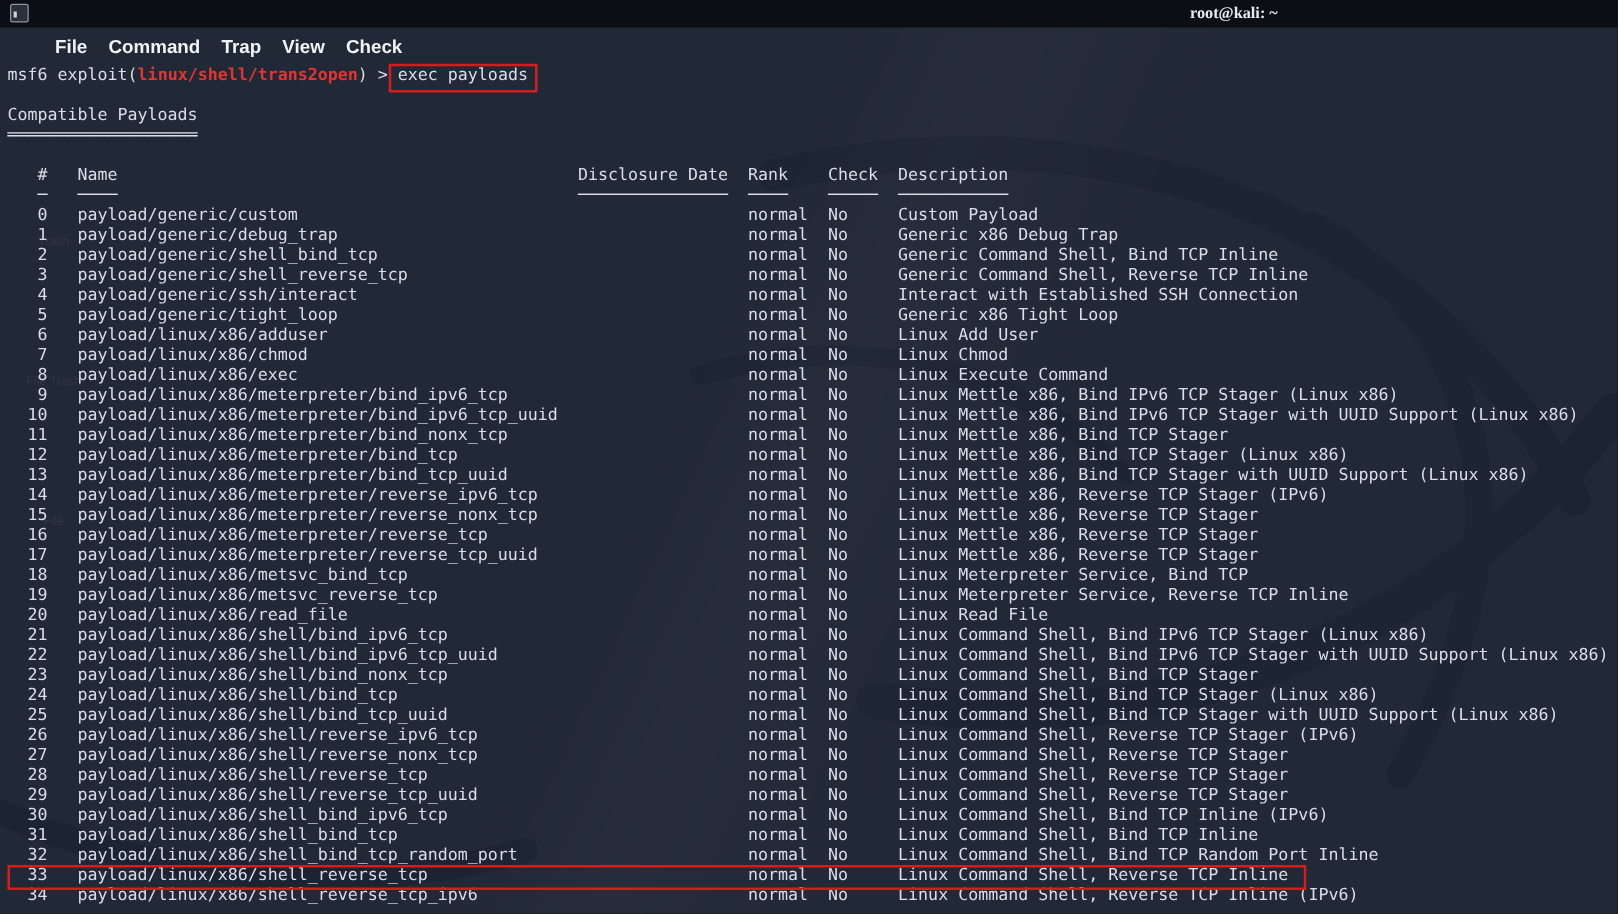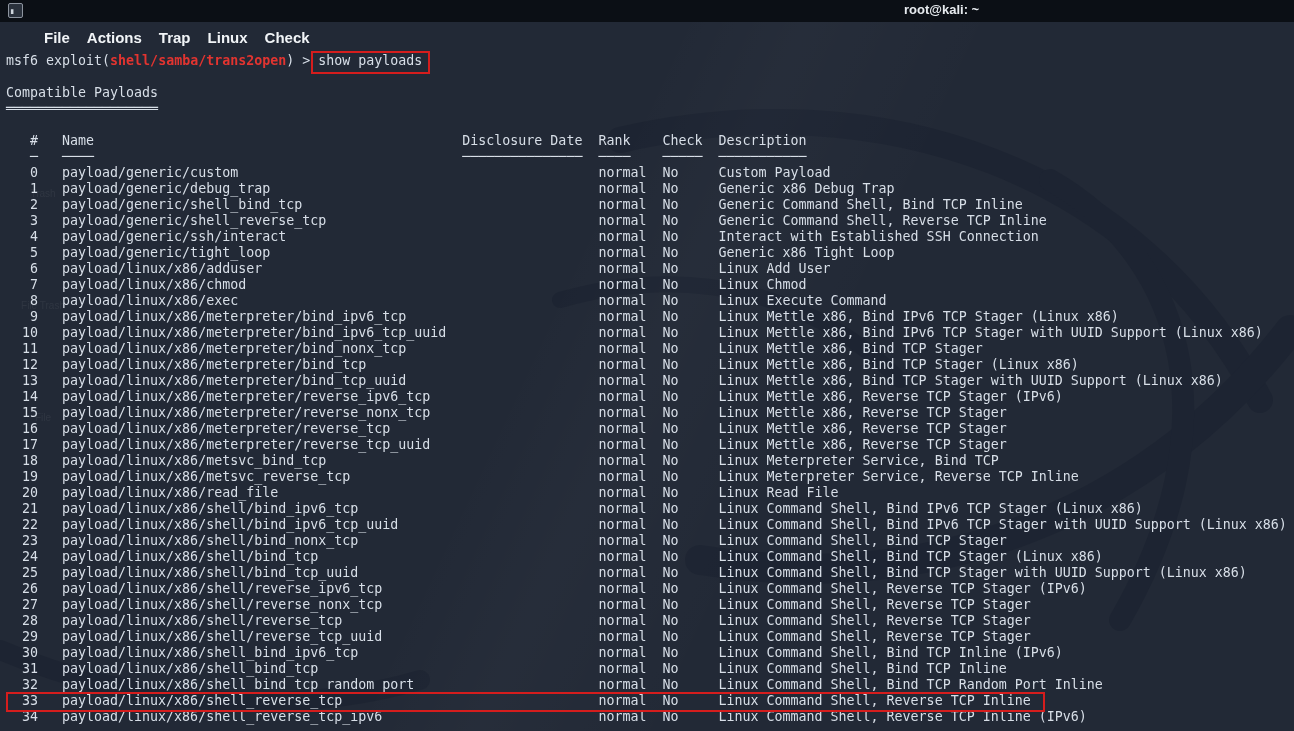--- a/index.html
+++ b/index.html
@@ -19,22 +19,22 @@
   }
   .term-icon{
     position:absolute;left:8px;top:3px;width:15px;height:15px;
     border:1px solid #8d949f;border-radius:2px;background:#2a313c;box-sizing:border-box;
   }
   .term-icon span{
     position:absolute;left:2px;top:0px;color:#cfd5dc;font-size:8px;line-height:12px;
     font-family:"DejaVu Sans Mono",monospace;
   }
   .win-title{
-    position:absolute;left:904px;top:2px;
-    font-family:Liberation Sans, sans-serif;font-size:13px;font-weight:700;color:#e7ebef;
+    position:absolute;left:952px;top:2px;
+    font-family:Liberation Serif, serif;font-size:13px;font-weight:700;color:#e7ebef;
   }
   .menubar{
     position:absolute;left:0;top:22px;width:1294px;height:30px;
     display:flex;align-items:center;gap:17px;padding-left:12px;box-sizing:border-box;
     font-family:"Liberation Sans",sans-serif;font-size:15px;font-weight:600;color:#f1f4f7;margin-left:32px;
   }
   .menubar .mitem{cursor:default;}
   .desktop-label{
     position:absolute;left:0;width:86px;text-align:center;
     font-family:"Liberation Sans",sans-serif;font-size:10px;color:rgba(255,255,255,0.06);
@@ -74,27 +74,27 @@
 
   <div class="titlebar">
     <div class="term-icon">
         <span>▖</span>
       </div>
     <span class="win-title">root@kali: ~</span>
   </div>
 
   <div class="menubar">
     <span class="mitem">File</span>
-    <span class="mitem">Actions</span>
+    <span class="mitem">Command</span>
     <span class="mitem">Trap</span>
-    <span class="mitem">Linux</span>
+    <span class="mitem">View</span>
     <span class="mitem">Check</span>
   </div>
 
-  <pre class="term" id="term-output" style="color: rgb(216, 223, 232);"><span class="u">msf6</span> exploit(<span class="mod" style="color: rgb(226, 52, 48);">shell/samba/trans2open</span>) &gt; <span>show payloads</span>
+  <pre class="term" id="term-output" style="color: rgb(216, 223, 232);"><span class="u">msf6</span> exploit(<span class="mod" style="color: rgb(226, 52, 48);">linux/shell/trans2open</span>) &gt; <span>exec payloads</span>
 
 Compatible Payloads
 ═══════════════════
 
    #   Name                                              Disclosure Date  Rank    Check  Description
    ─   ────                                              ───────────────  ────    ─────  ───────────
    0   payload/generic/custom                                             normal  No     Custom Payload
    1   payload/generic/debug_trap                                         normal  No     Generic x86 Debug Trap
    2   payload/generic/shell_bind_tcp                                     normal  No     Generic Command Shell, Bind TCP Inline
    3   payload/generic/shell_reverse_tcp                                  normal  No     Generic Command Shell, Reverse TCP Inline

